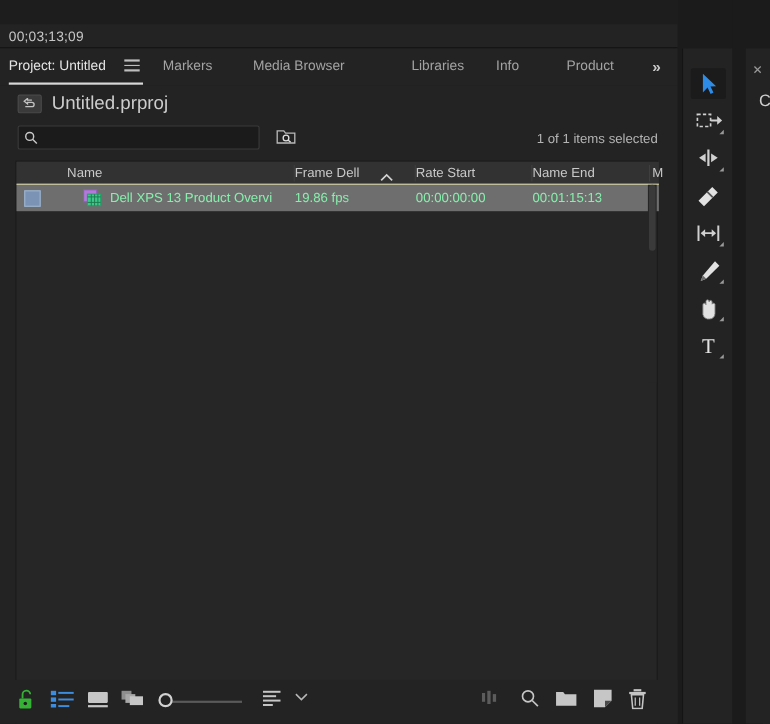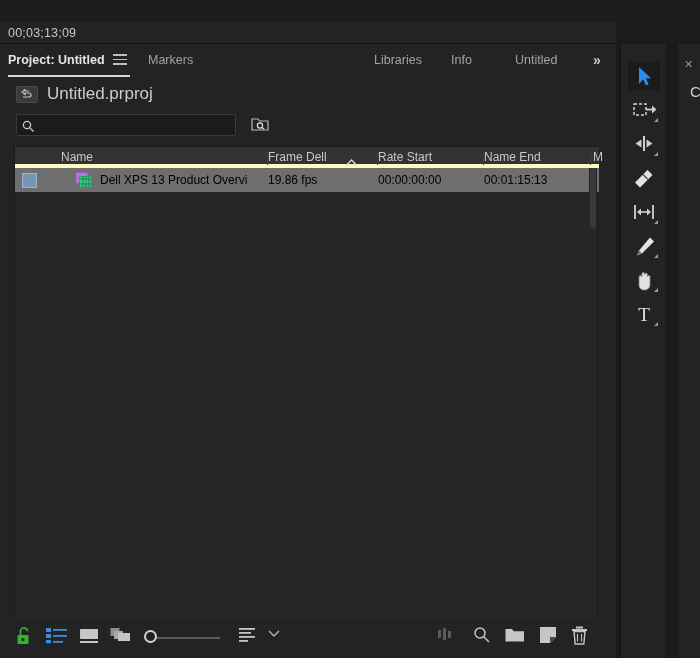--- a/index.html
+++ b/index.html
@@ -27,21 +27,21 @@
 
   
   .tabbar {
     position: absolute; left: 0; top: 44px; width: 616px; height: 34px;
     background: #232323;
   }
   .tab {
     position: absolute; top: 0; height: 34px; line-height: 33px;
     font-size: 12.5px; color: #a3a3a3; white-space: nowrap; cursor: default;
   }
-  .tab.active { color: #e4e4e4; font-weight: bold; }
+  .tab.active { color: #e4e4e4; }
   .tab-underline {
     position: absolute; left: 8px; top: 31px; width: 122px; height: 2px;
     background: #d8d8d8;
   }
   .tab-menu-icon {
     position: absolute; left: 113px; top: 10px; width: 14px; height: 12px;
   }
   .tab-menu-icon i {
     display: block; height: 1.6px; background: #bdbdbd; margin-bottom: 3px;
   }
@@ -88,21 +88,21 @@
     font-size: 12px; color: #b4b4b4;
   }
 
   
   .list-wrap {
     position: absolute; left: 14px; top: 68px; width: 584px; height: 520px;
     background: #262626; border: 1px solid #1a1a1a;
   }
   .col-head {
     position: absolute; left: 0; top: 0; width: 584px; height: 21px;
-    background: #323232; border-bottom: 4px solid #fef9c3;
+    background: #323232; border-bottom: 1px solid #fef9c3;
   }
   .col-head .ch {
     position: absolute; top: 0; height: 21px; line-height: 21px;
     font-size: 12px; color: #c9c9c9; white-space: nowrap;
   }
   .sort-arrow { position: absolute; top: 6px; left: 330px; }
   .col-divider {
     position: absolute; top: 3px; width: 1px; height: 15px; background: #3f3f3f;
   }
 
@@ -110,21 +110,21 @@
     position: absolute; left: 0; top: 21px; width: 584px; height: 24px;
     background: #6e6e6e;
   }
   .row-swatch {
     position: absolute; left: 7px; top: 5px; width: 15px; height: 15px;
     background: #7b94b5; border: 1px solid #9fb4cd;
   }
   .row-thumb { position: absolute; left: 60px; top: 4px; width: 18px; height: 16px; }
   .row-cell {
     position: absolute; top: 0; height: 24px; line-height: 24px;
-    font-size: 12px; color: #000000; white-space: nowrap; overflow: hidden;
+    font-size: 12px; color: #86efac; white-space: nowrap; overflow: hidden;
   }
   .vscroll {
     position: absolute; right: 0px; top: 21px; width: 8px; height: 180px;
     background: #262626;
   }
   .vscroll .thumb {
     position: absolute; left: 1px; top: 0; width: 6px; height: 60px;
     background: #3a3a3a; border-radius: 3px;
   }
 
@@ -180,23 +180,24 @@
 <div class="app">
 
   <div class="timecode-strip">
     <div class="tc-inner"></div>
     <div class="timecode-text">00;03;13;09</div>
   </div>
 
   <div class="tabbar">
     <div class="tab active" style="left:8px">Project: Untitled</div>
     <div class="tab" style="left:148px">Markers</div>
+    <div class="tab" style="left:230px">Media Browser</div>
     <div class="tab" style="left:374px">Libraries</div>
     <div class="tab" style="left:451px">Info</div>
-    <div class="tab" style="left:515px">Untitled</div>
+    <div class="tab" style="left:515px">Product</div>
     <div class="tab-menu-icon">
       <i></i>
         <i></i>
         <i></i>
     </div>
     <div class="tab-underline"></div>
     <div class="tab-overflow">»</div>
   </div>
 
   <div class="panel-body">
@@ -220,20 +221,21 @@
         </span>
         <input class="search-input" type="text" placeholder="" style="">
       </div>
       <div class="find-btn">
         <svg width="20" height="19" viewBox="0 0 20 19">
           <path d="M2 4 L8 4 L9.6 6 L18 6 L18 15 L2 15 Z" fill="none" stroke="#b9b9b9" stroke-width="1.2"></path>
           <circle cx="10" cy="10.5" r="2.6" fill="none" stroke="#e0e0e0" stroke-width="1.2"></circle>
           <line x1="12" y1="12.5" x2="14.2" y2="14.2" stroke="#e0e0e0" stroke-width="1.2"></line>
         </svg>
       </div>
+      <div class="sel-status">1 of 1 items selected</div>
     </div>
 
     <div class="list-wrap">
 
       <div class="col-head">
         <div class="ch" style="left:46px">Name</div>
         <div class="ch" style="left:253px">Frame Dell</div>
         <div class="ch" style="left:363px">Rate Start</div>
         <div class="ch" style="left:469px">Name End</div>
         <div class="ch" style="left:578px">M</div>

